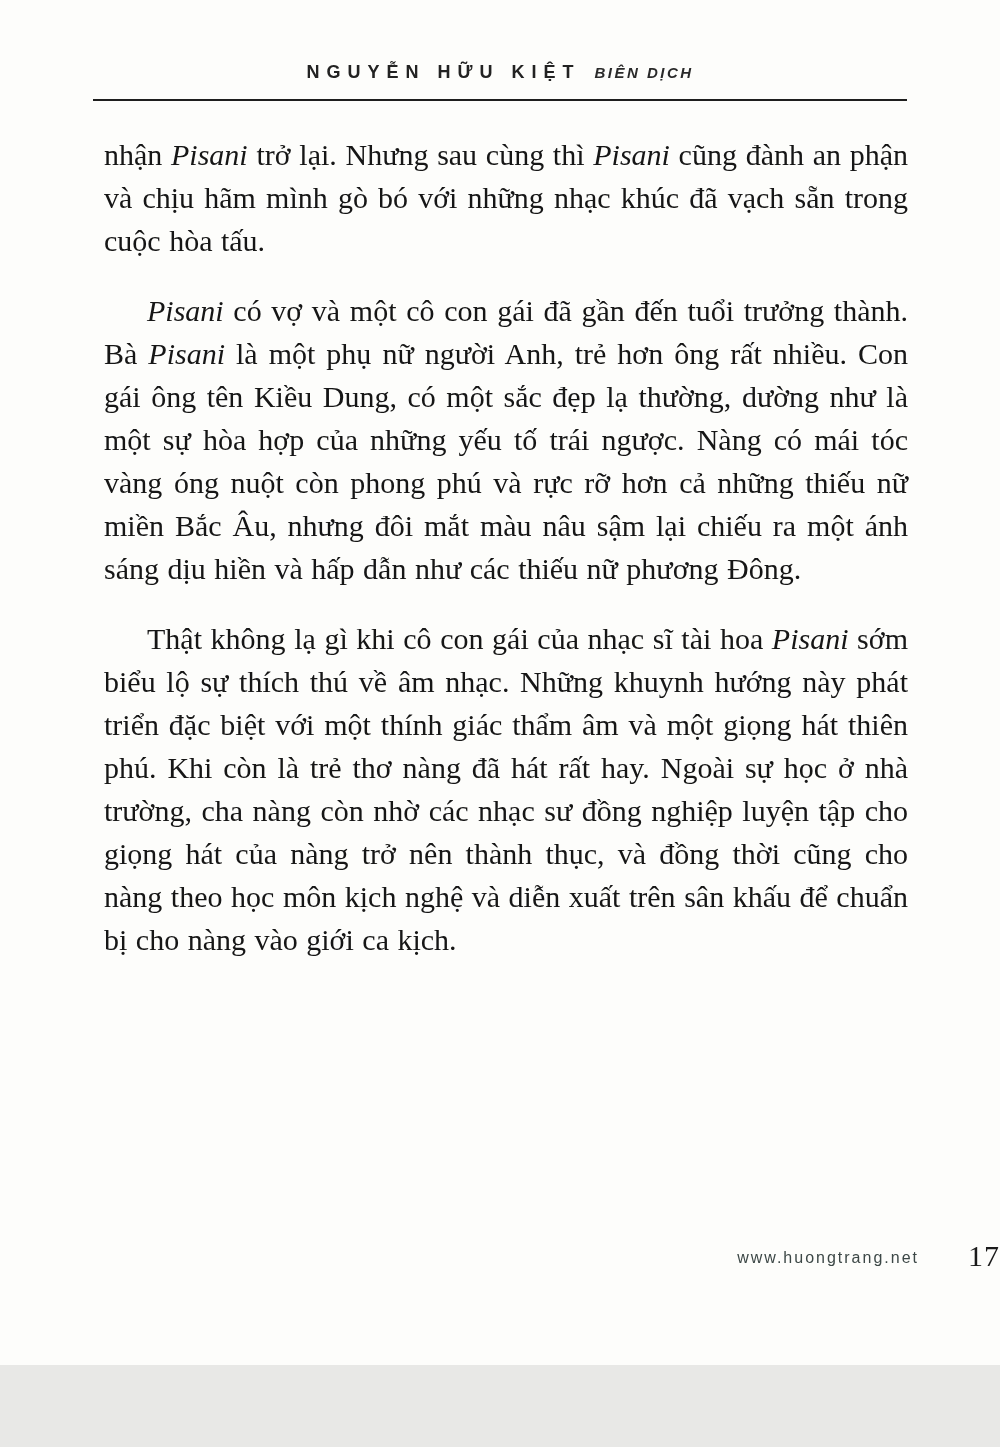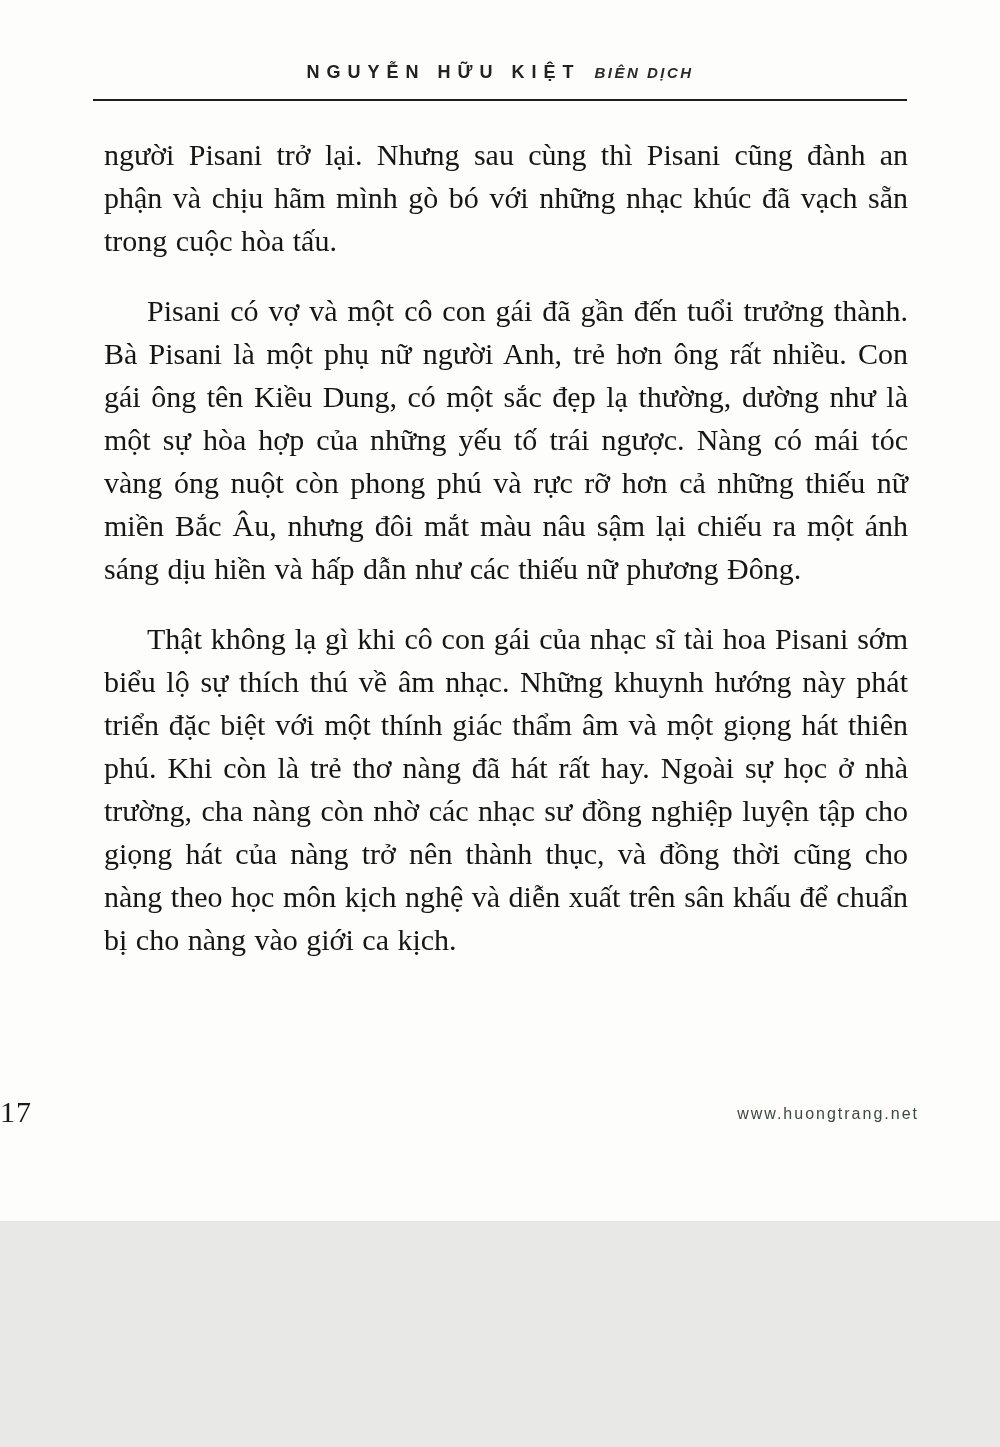--- a/index.html
+++ b/index.html
@@ -4,21 +4,21 @@
 <style>
   * { margin: 0; padding: 0; box-sizing: border-box; }
 
   html, body {
     background: #e8e8e6;
   }
 
   .page {
     position: relative;
     width: 1000px;
-    height: 1221px;
+    height: 1365px;
     margin: 0 auto;
     background: #fdfdfb;
     color: #1c1c1c;
     font-family: "Liberation Serif", "DejaVu Serif", serif;
     overflow: hidden;
   }
 
   
   .running-head {
     position: absolute;
@@ -61,29 +61,29 @@
     width: 804px;
     font-size: 30px;
     line-height: 43px;
     text-align: justify;
     color: #161616;
     word-spacing: 1px;
   }
   .para { margin-bottom: 0; }
   .para + .para { margin-top: 27px; }
   .para.indent { text-indent: 43px; }
-  .it { }
+  .it { font-style: italic; }
 
   
   .page-number {
     position: absolute;
     bottom: 92px;
     left: 0;
     width: 1000px;
-    text-align: left;
+    text-align: right;
     font-size: 30px;
     color: #1a1a1a;
     letter-spacing: 1px;
   }
   .website {
     position: absolute;
     bottom: 98px;
     right: 81px;
     font-family: Liberation Sans, sans-serif;
     font-size: 16px;
@@ -97,21 +97,21 @@
 <div class="page">
 
   <div class="running-head">
     <span class="translator">NGUYỄN HỮU KIỆT</span>
     <span class="role">BIÊN DỊCH</span>
   </div>
 
   <div class="head-rule"></div>
 
   <div class="text-block">
-    <p class="para"><span>người </span><span class="it">Pisani</span><span> trở lại. Nhưng sau cùng thì </span><span class="it">Pisani</span><span> cũng đành an phận và chịu hãm mình gò bó với những nhạc khúc đã vạch sẵn trong cuộc hòa tấu.</span></p>
+    <p class="para"><span>nhận </span><span class="it">Pisani</span><span> trở lại. Nhưng sau cùng thì </span><span class="it">Pisani</span><span> cũng đành an phận và chịu hãm mình gò bó với những nhạc khúc đã vạch sẵn trong cuộc hòa tấu.</span></p>
     <p class="para indent"><span class="it">Pisani</span><span> có vợ và một cô con gái đã gần đến tuổi trưởng thành. Bà </span><span class="it">Pisani</span><span> là một phụ nữ người Anh, trẻ hơn ông rất nhiều. Con gái ông tên Kiều Dung, có một sắc đẹp lạ thường, dường như là một sự hòa hợp của những yếu tố trái ngược. Nàng có mái tóc vàng óng nuột còn phong phú và rực rỡ hơn cả những thiếu nữ miền Bắc Âu, nhưng đôi mắt màu nâu sậm lại chiếu ra một ánh sáng dịu hiền và hấp dẫn như các thiếu nữ phương Đông.</span></p>
     <p class="para indent"><span>Thật không lạ gì khi cô con gái của nhạc sĩ tài hoa </span><span class="it">Pisani</span><span> sớm biểu lộ sự thích thú về âm nhạc. Những khuynh hướng này phát triển đặc biệt với một thính giác thẩm âm và một giọng hát thiên phú. Khi còn là trẻ thơ nàng đã hát rất hay. Ngoài sự học ở nhà trường, cha nàng còn nhờ các nhạc sư đồng nghiệp luyện tập cho giọng hát của nàng trở nên thành thục, và đồng thời cũng cho nàng theo học môn kịch nghệ và diễn xuất trên sân khấu để chuẩn bị cho nàng vào giới ca kịch.</span></p>
   </div>
 
   <div class="page-number">17</div>
 
   <div class="website">www.huongtrang.net</div>
 
 </div>
 

